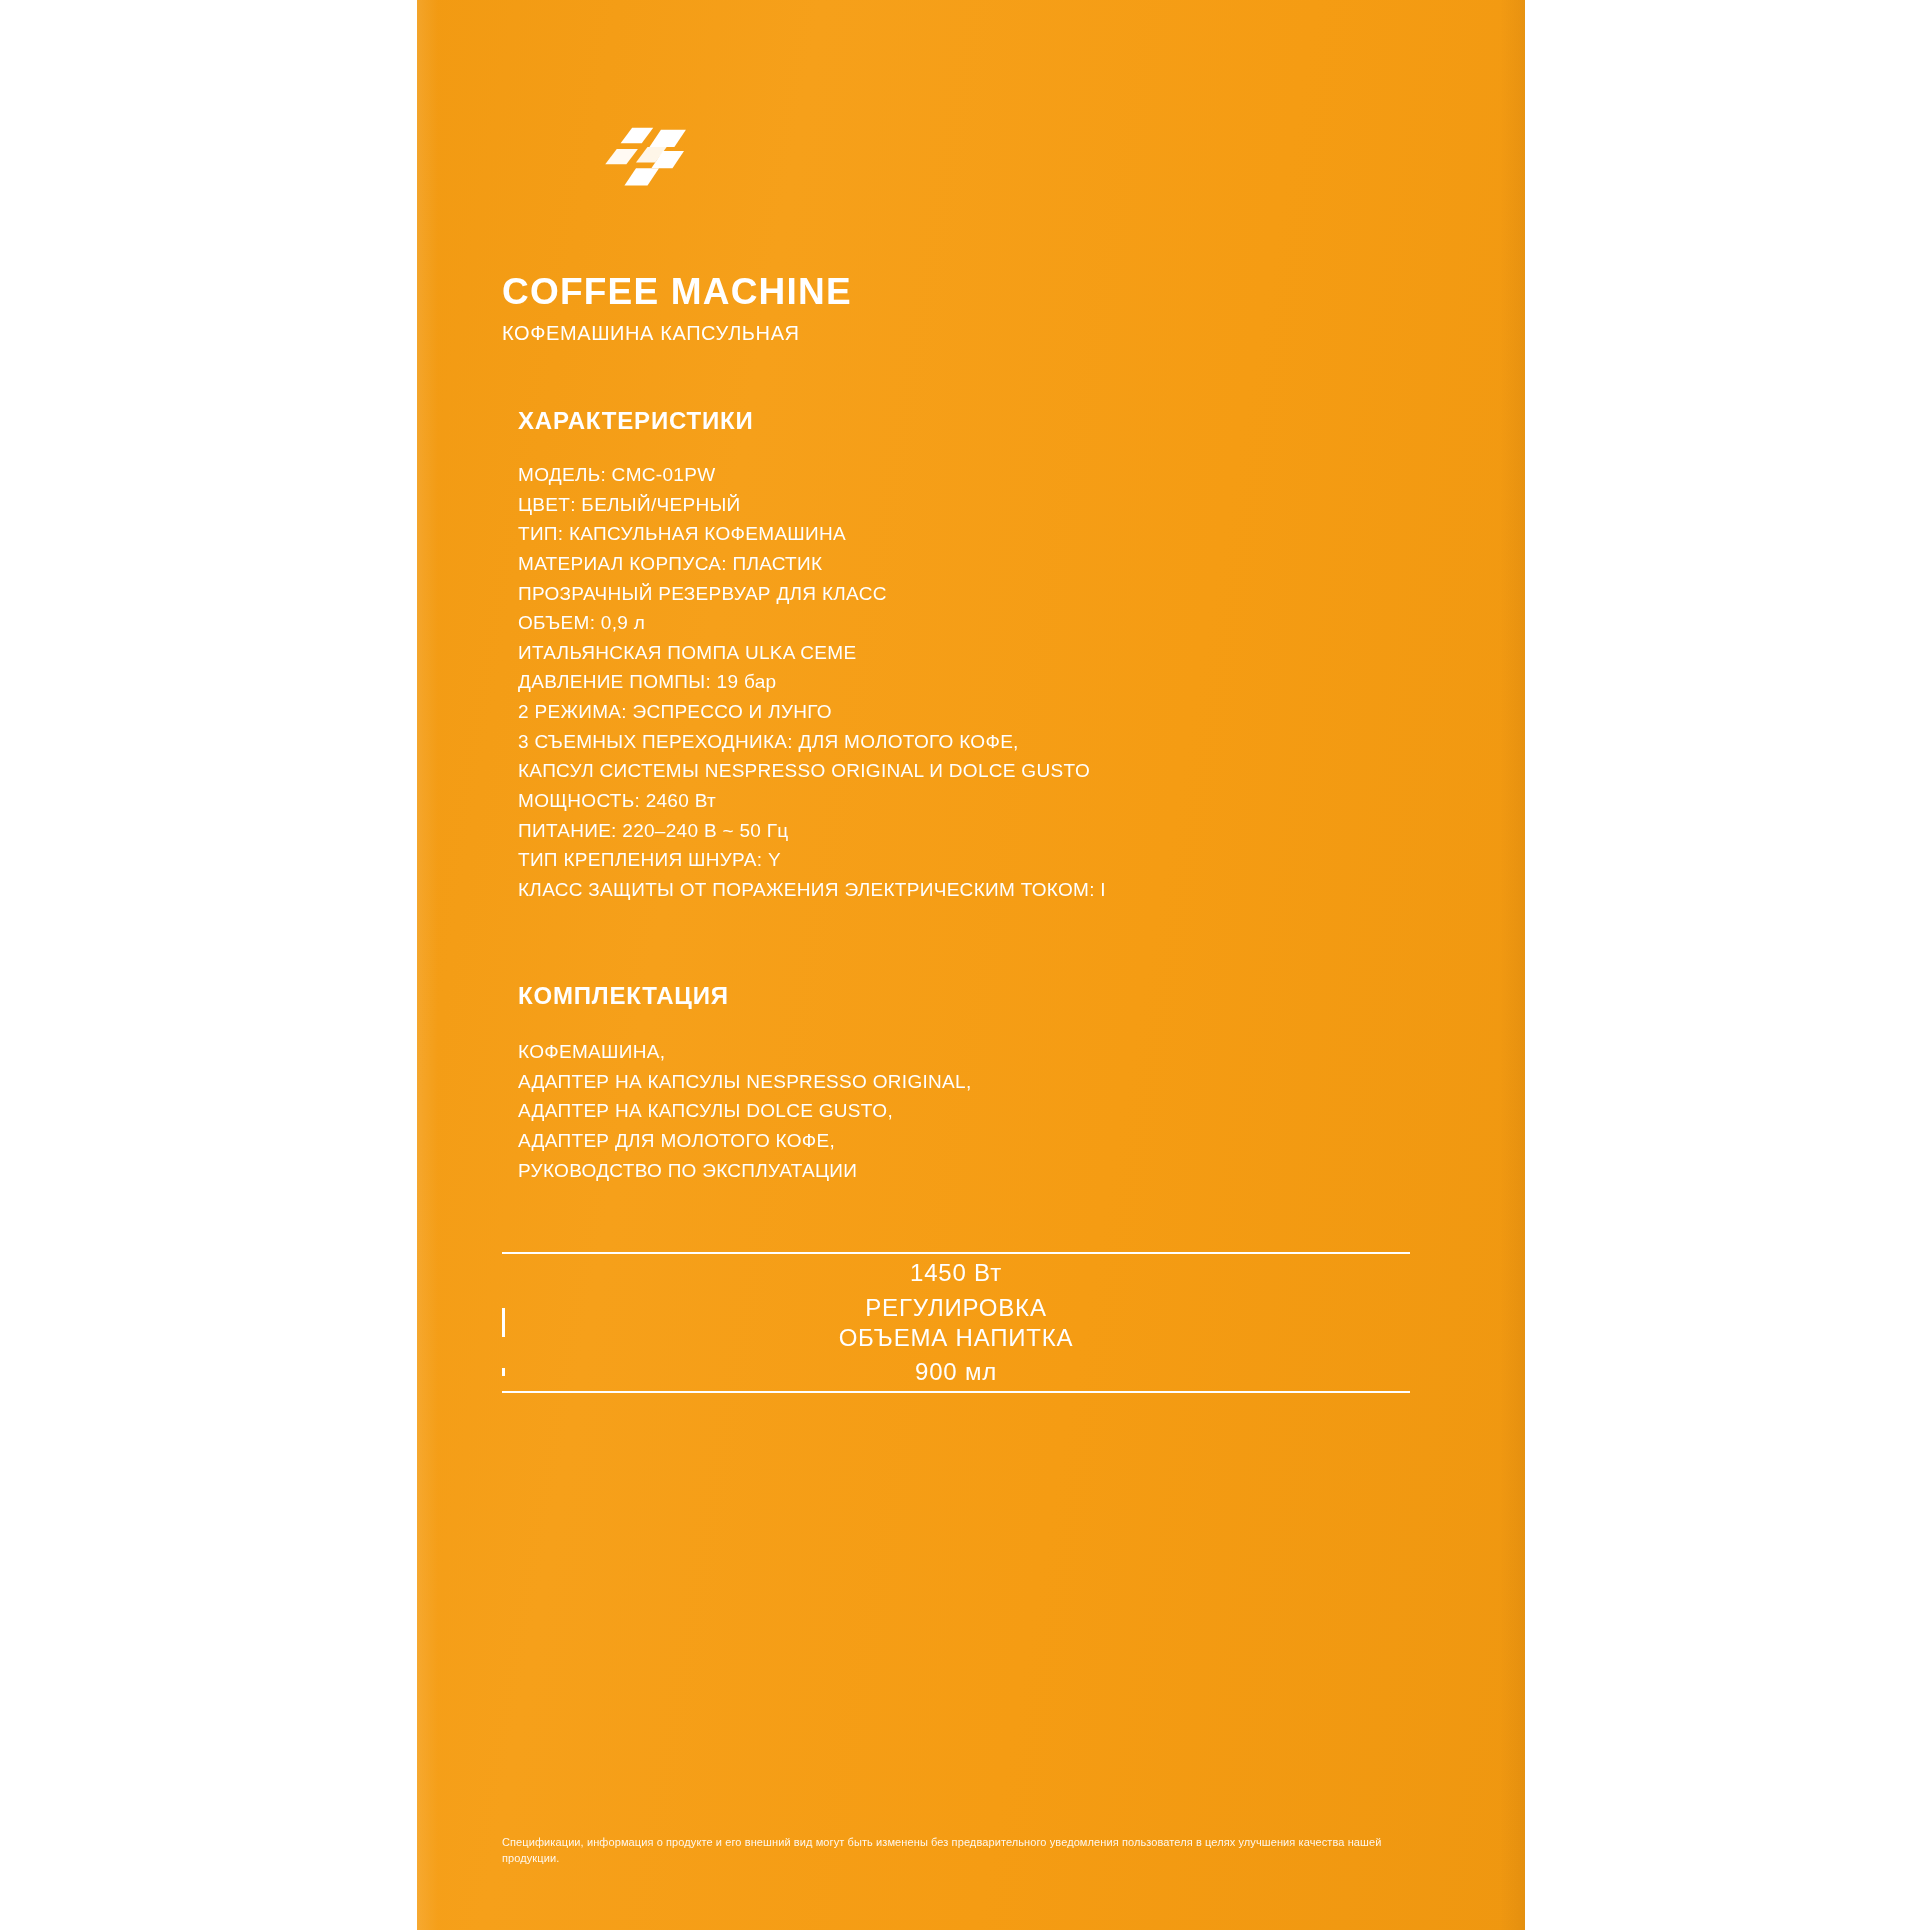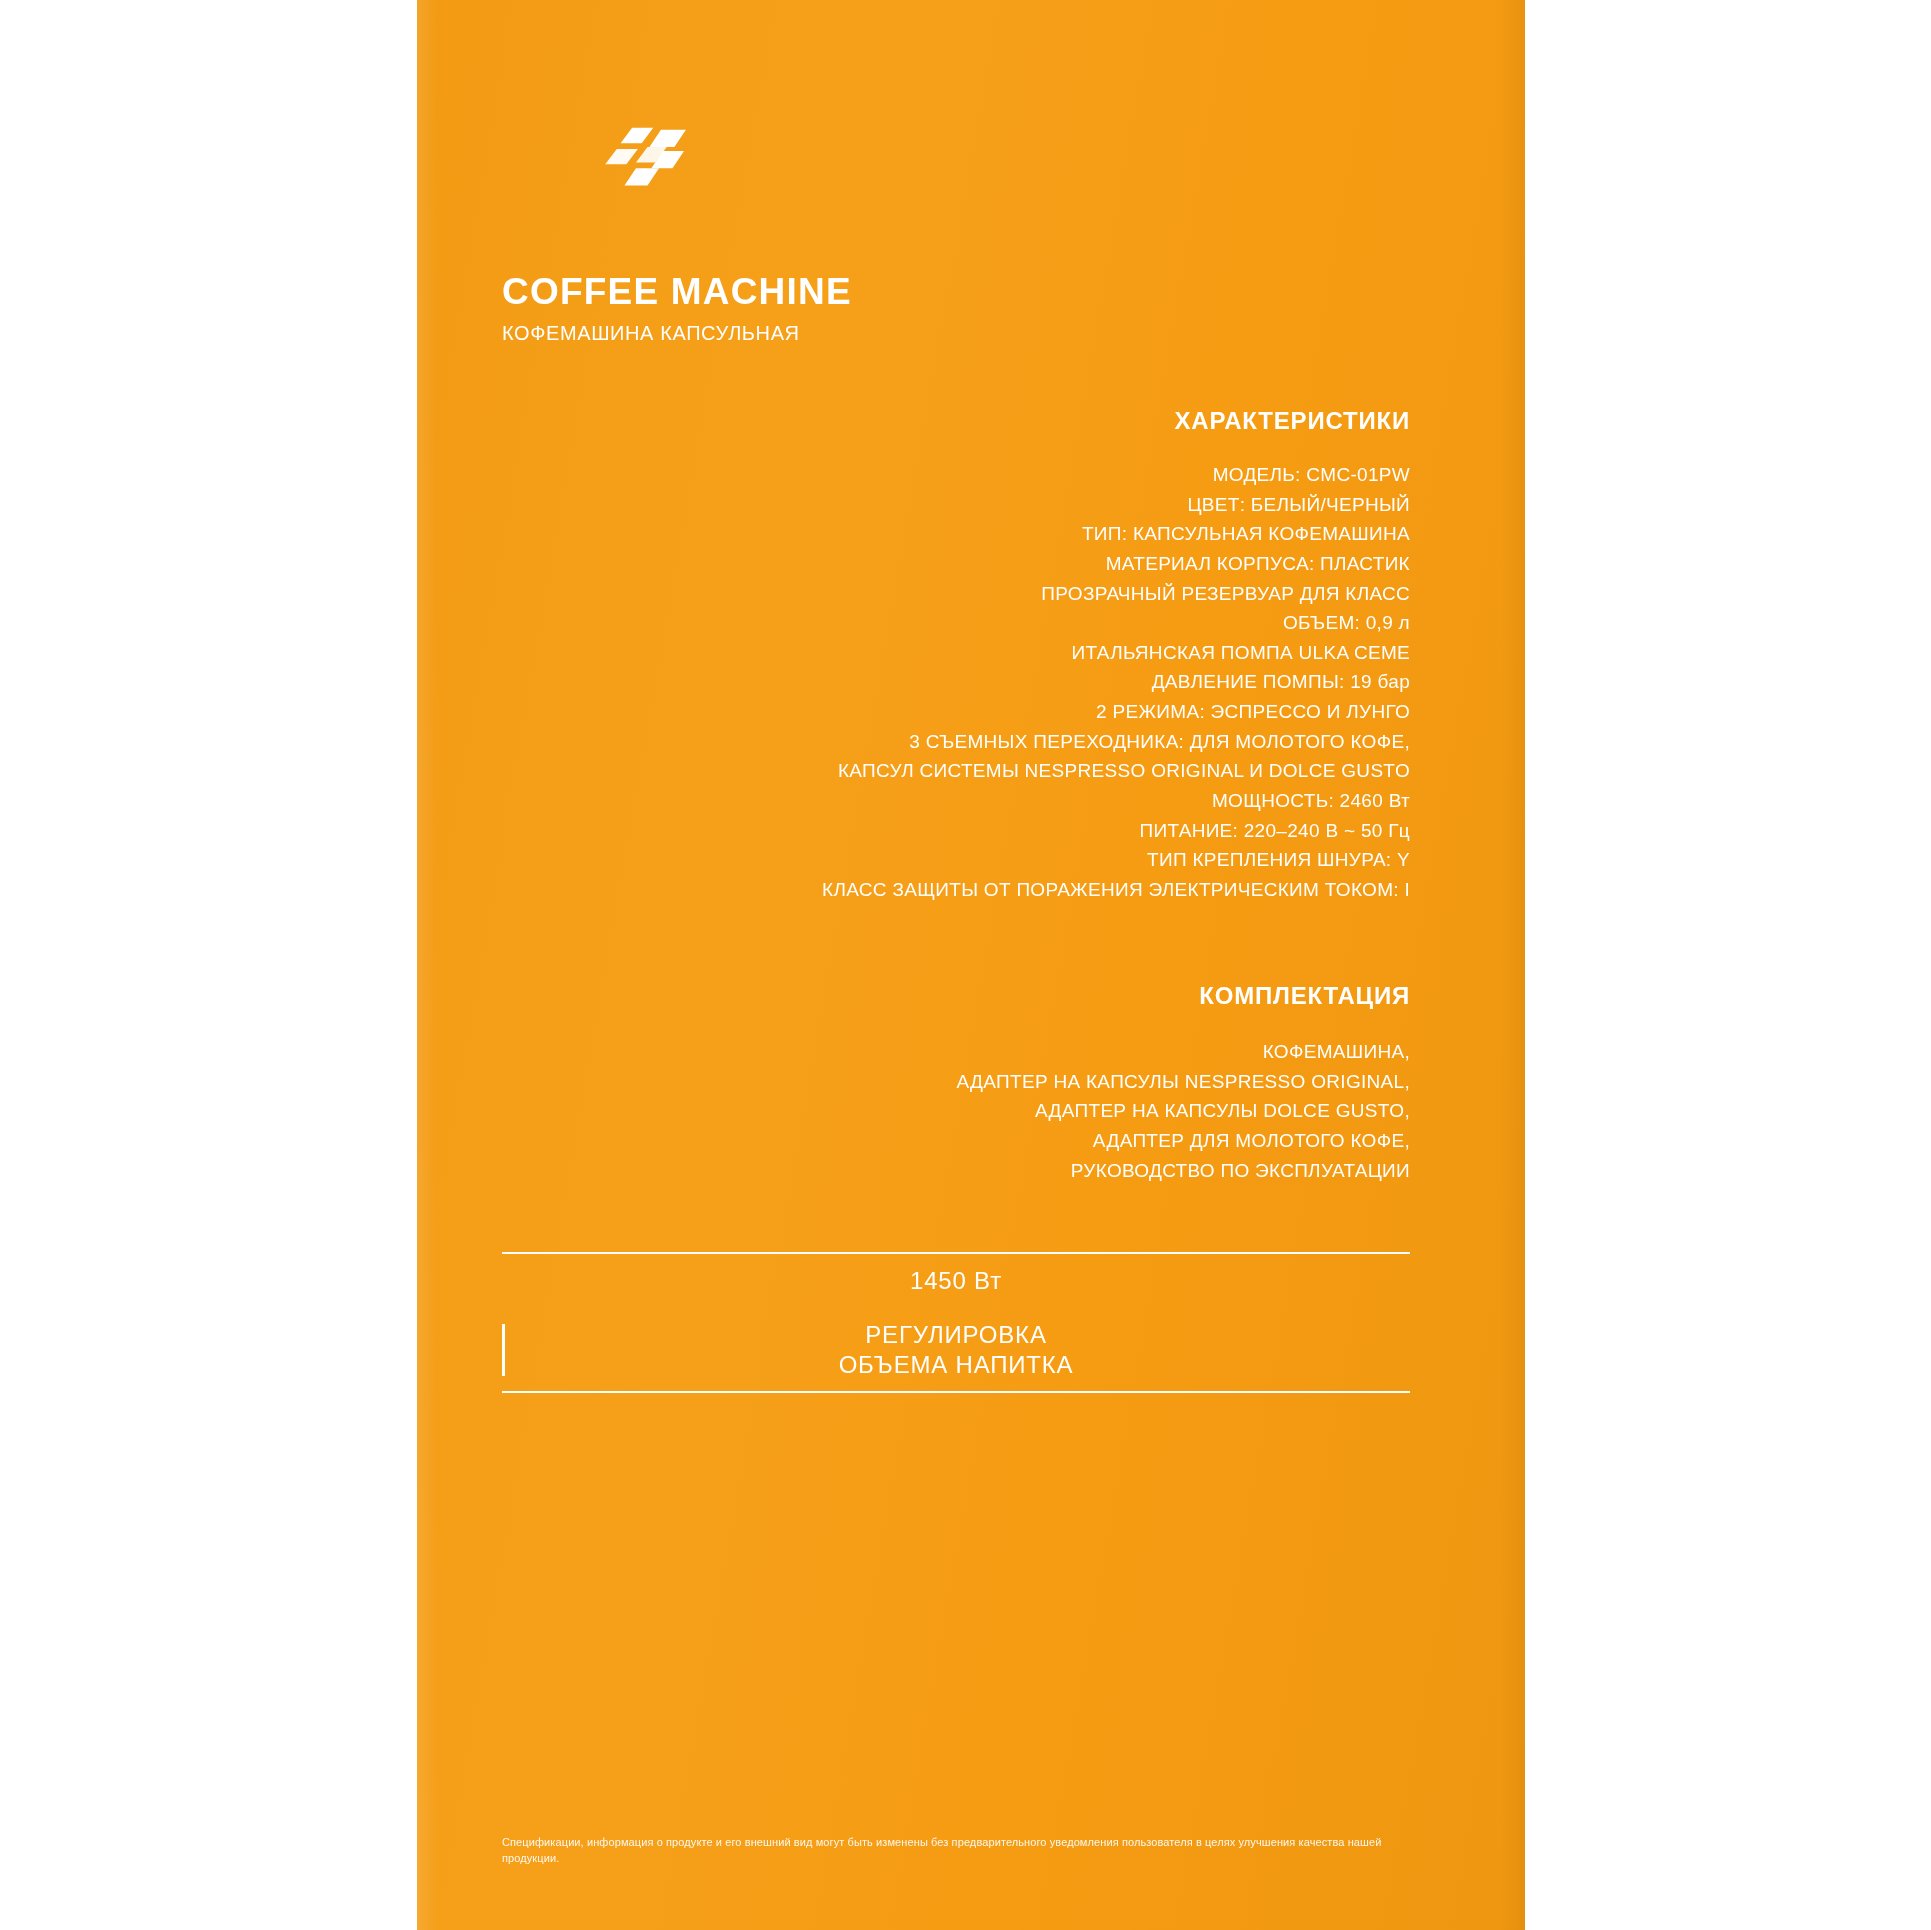--- a/index.html
+++ b/index.html
@@ -88,23 +88,22 @@
   .subtitle {
     font-size: 20px;
     color: #ffffff;
     letter-spacing: 0.6px;
     margin: 9.7px 0 0 0;
     font-weight: 400;
   }
 
   .section {
     position: absolute;
-    left: 0px;
+    left: 16px;
     width: 908px;
-    text-align: right;
   }
   .section-heading {
     font-size: 24px;
     font-weight: bold;
     color: #ffffff;
     letter-spacing: 0.8px;
     margin: 0 0 25px 0;
   }
   .spec-line, .kit-line {
     font-size: 19px;
@@ -222,20 +221,21 @@
         <div class="kit-line">АДАПТЕР НА КАПСУЛЫ NESPRESSO ORIGINAL,</div>
         <div class="kit-line">АДАПТЕР НА КАПСУЛЫ DOLCE GUSTO,</div>
         <div class="kit-line">АДАПТЕР ДЛЯ МОЛОТОГО КОФЕ,</div>
         <div class="kit-line">РУКОВОДСТВО ПО ЭКСПЛУАТАЦИИ</div>
       </div>
 
       <div class="features">
         <div class="feature">1450 Вт</div>
         <div class="feature wide" style="white-space: pre-line; text-align: center;">РЕГУЛИРОВКА
 ОБЪЕМА НАПИТКА</div>
+        <div class="feature">900 мл</div>
       </div>
 
       <div class="disclaimer">Спецификации, информация о продукте и его внешний вид могут быть изменены без предварительного уведомления пользователя в целях улучшения качества нашей продукции.</div>
 
     </div>
   </div>
 </div>
 
 
 </body></html>

